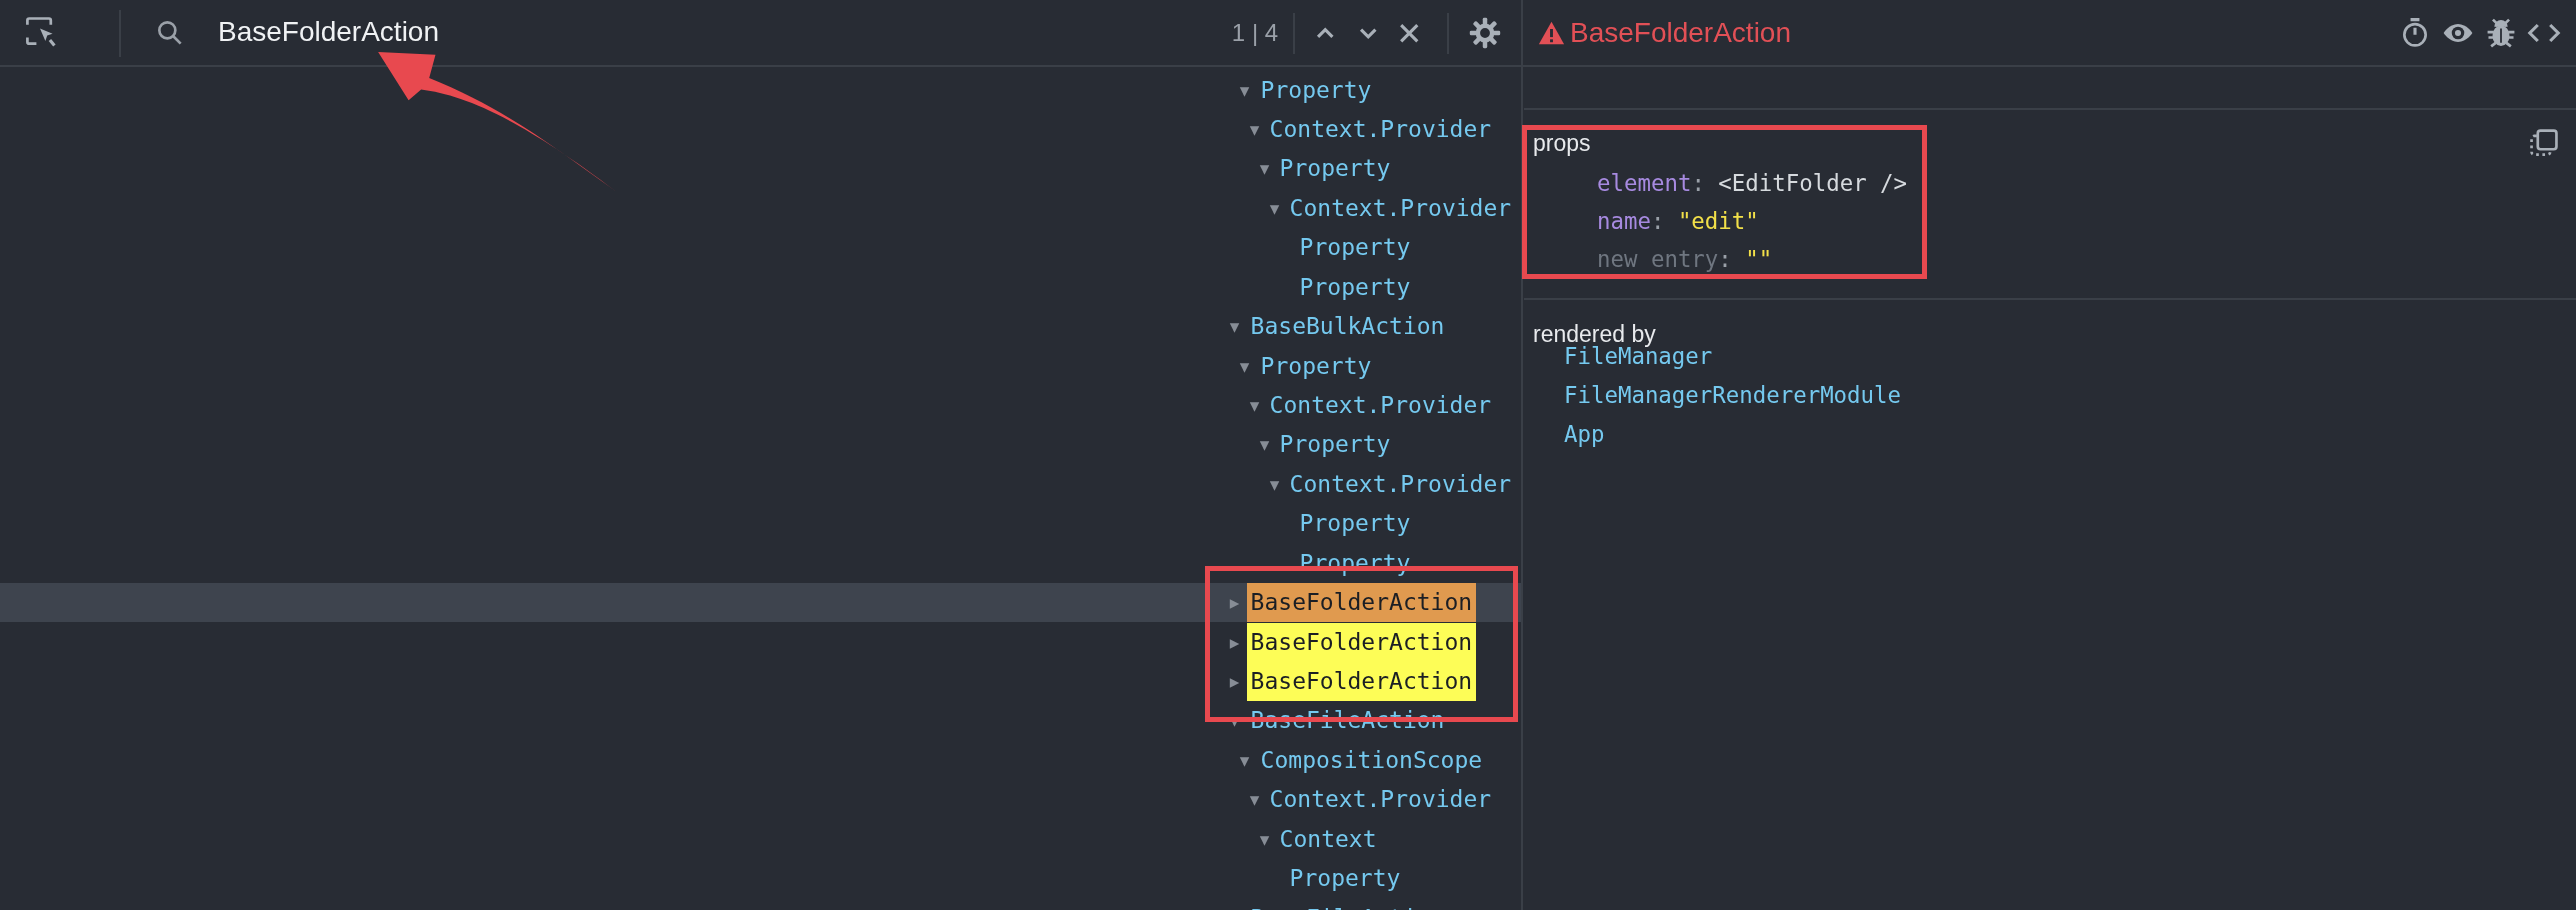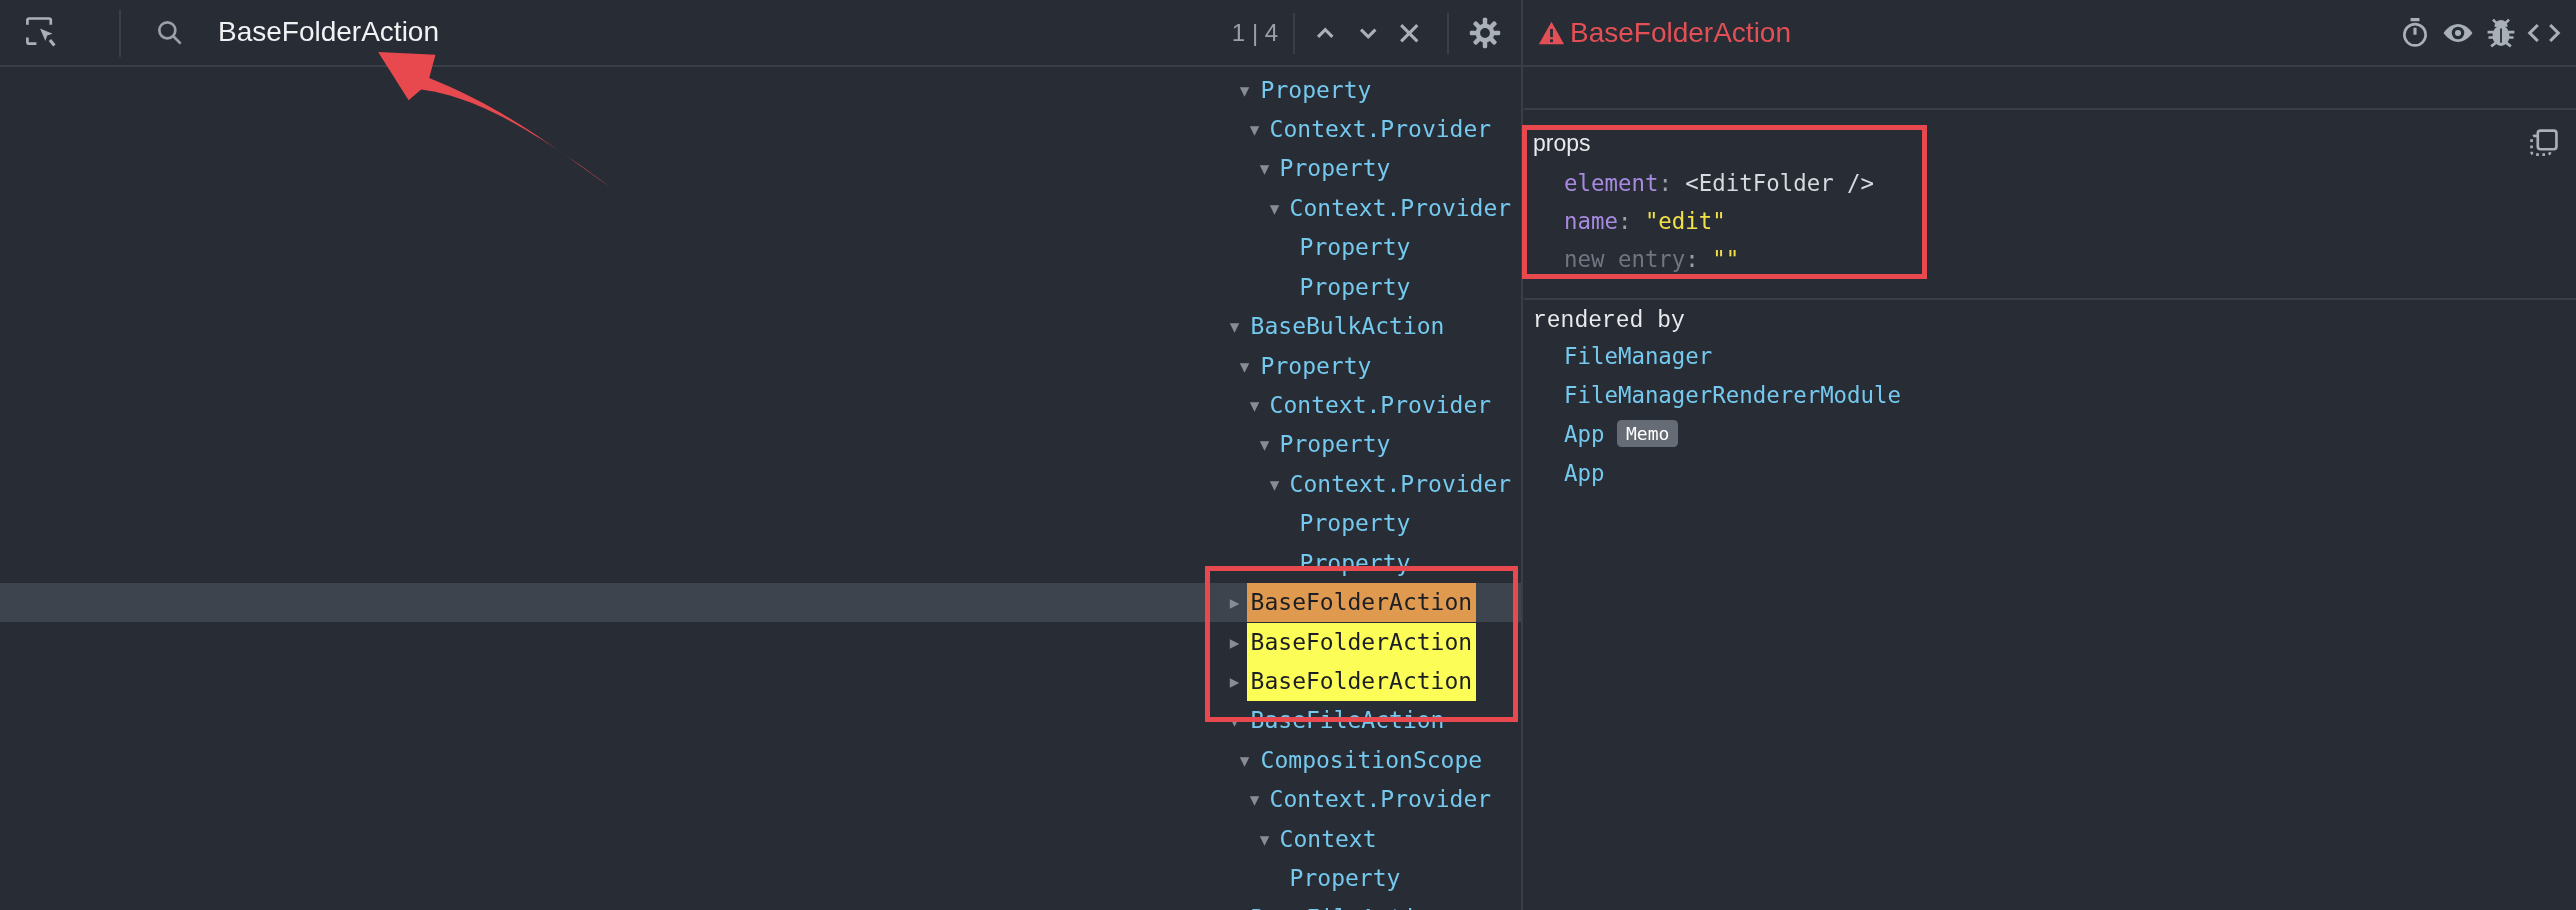--- a/index.html
+++ b/index.html
@@ -31,21 +31,21 @@
     color:var(--expander-gray);font-size:19px;font-family:"DejaVu Sans",sans-serif;cursor:pointer;}
   .tlabel{position:absolute;top:0;height:39px;line-height:39px;padding:0 3.6px;
     font-family:"DejaVu Sans Mono",monospace;font-size:23px;color:var(--component-blue);white-space:pre;}
   .tlabel.hl-cur{background:var(--match-current);color:var(--match-text);}
   .tlabel.hl-match{background:var(--match-other);color:var(--match-text);}
   
   #panel-title{position:absolute;left:1570px;top:0;height:65px;line-height:65px;color:var(--error-red);font-size:28px;}
   .sec-label{position:absolute;left:1533px;height:32px;line-height:32px;color:#e8eaed;font-size:23px;}
   #props-rows{position:absolute;left:1564px;top:164px;}
   .prow{height:38px;line-height:38px;font-family:"DejaVu Sans Mono",monospace;font-size:22.4px;white-space:pre;}
-  .pkey{color:var(--key-purple);} .pkey.muted{color:var(--muted-text);}
+  .pkey{color:var(--key-purple);margin-left:33px;} .pkey.muted{color:var(--muted-text);}
   .pcolon{color:var(--counter-gray);}
   .pval-element{color:var(--value-gray);} .pval-string{color:var(--string-yellow);}
   #rendered-by-rows{position:absolute;left:1564px;top:337px;}
   .orow{height:39px;line-height:39px;font-family:"DejaVu Sans Mono",monospace;font-size:22.4px;white-space:pre;}
   .olink{color:var(--component-blue);cursor:pointer;} .oplain{color:#e3e6ea;}
   .obadge{display:inline-block;margin-left:12.5px;background:var(--memo-badge-bg);color:#fff;font-size:18px;
     line-height:27px;padding:0 9px;border-radius:4.5px;vertical-align:1.8px;}
   
   .anno{position:absolute;border:5.4px solid var(--annotation-red);pointer-events:none;z-index:50;}
   #anno-arrow{position:absolute;left:0;top:0;pointer-events:none;z-index:50;}
@@ -259,25 +259,24 @@
         <rect x="11" y="4" width="21" height="21" rx="3" fill="#282c34"></rect>
       </svg>
     </span>
   </button>
   <div id="props-rows">
       <div class="prow"><span class="pkey">element</span><span class="pcolon">: </span><span class="pval-element">&lt;EditFolder /&gt;</span></div>
       <div class="prow"><span class="pkey">name</span><span class="pcolon">: </span><span class="pval-string">"edit"</span></div>
       <div class="prow"><span class="pkey muted">new entry</span><span class="pcolon">: </span><span class="pval-string">""</span></div>
     </div>
 
-  <div class="sec-label" style="top:305px;font-family:Liberation Mono, monospace;">rendered by</div>
+  <div class="sec-label" style="top:318px;">rendered by</div>
   <div id="rendered-by-rows">
       <div class="orow"><span class="olink">FileManager</span></div>
       <div class="orow"><span class="olink">FileManagerRendererModule</span></div>
-      <div class="orow"><span class="olink">App</span><span class="obadge">Memo</span></div>
       <div class="orow"><span class="olink">App</span></div>
     </div>
 
   <div class="anno" style="left:1205px;top:566px;width:313px;height:156px;"></div>
   <div class="anno" style="left:1522px;top:125px;width:405px;height:154px;"></div>
   <svg id="anno-arrow" width="681" height="233" viewBox="0 0 760 260">
     <path d="M422,58 L486,61 L479,87 C565,122 615,162 688,214 C580,132 518,106 470,100 L456,112 Z" fill="#e8494f"></path>
   </svg>
 
 </div>

